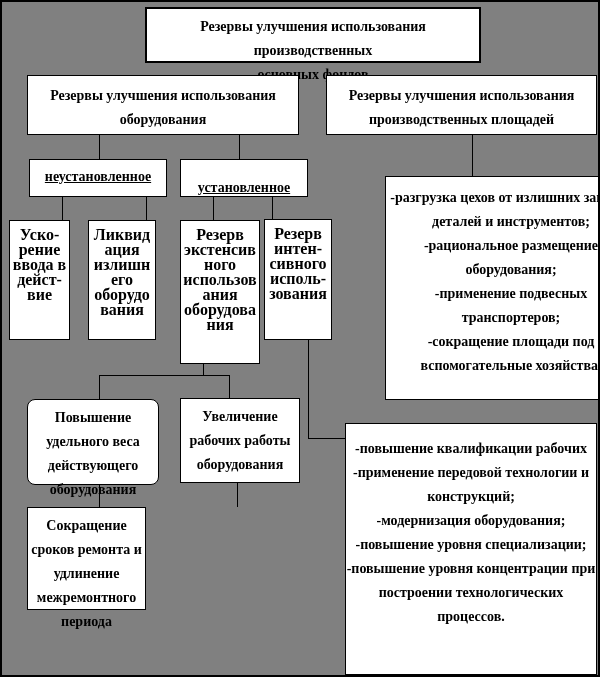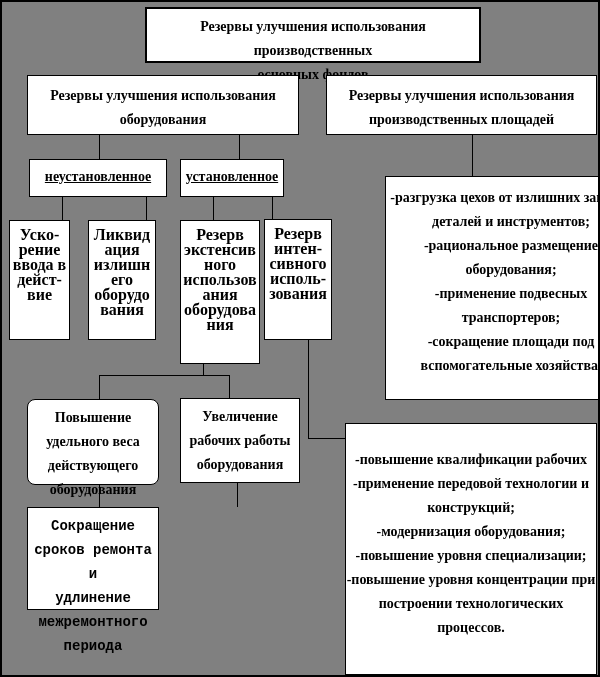--- a/index.html
+++ b/index.html
@@ -40,21 +40,21 @@
 
   <div class="box thick" style="left:143px;top:5px;width:336px;height:56px;">Резервы улучшения использования производственных
 основных фондов</div>
 
   <div class="box" style="left:25px;top:73px;width:272px;height:60px;padding-top:8px;">Резервы улучшения использования
 оборудования</div>
   <div class="box" style="left:324px;top:73px;width:271px;height:60px;padding-top:8px;">Резервы улучшения использования
 производственных  площадей</div>
 
   <div class="box underlined" style="left:27px;top:157px;width:138px;height:38px;padding-top:5px;">неустановленное</div>
-  <div class="box underlined" style="left:178px;top:157px;width:104px;height:38px;padding-top:5px;">установленное</div>
+  <div class="box underlined" style="left:178px;top:157px;width:128px;height:38px;padding-top:16px;">установленное</div>
 
   <div class="box small" style="left:7px;top:218px;width:61px;height:120px;">Уско-
 рение
 ввода в
 дейст-
 вие</div>
   <div class="box small" style="left:86px;top:218px;width:68px;height:120px;">Ликвид
 ация
 излишн
 его
@@ -73,37 +73,37 @@
 исполь-
 зования</div>
 
   <div class="box" style="left:343px;top:174px;width:252px;height:224px;padding-top:9px;margin-left:40px;">-разгрузка цехов от излишних запасов
 деталей и инструментов;
 -рациональное размещение
 оборудования;
 -применение подвесных транспортеров;
 -сокращение площади под
 вспомогательные хозяйства.</div>
-  <div class="box" style="left:343px;top:421px;width:252px;height:252px;padding-top:24px;">-повышение квалификации рабочих
+  <div class="box" style="left:343px;top:421px;width:252px;height:252px;padding-top:13px;">-повышение квалификации рабочих
 -применение передовой технологии и
 конструкций;
 -модернизация оборудования;
 -повышение уровня специализации;
 -повышение уровня концентрации при
 построении технологических процессов.</div>
 
   <div class="box" style="left:25px;top:397px;width:132px;height:86px;border-radius:8px;">Повышение
 удельного веса
 действующего
 оборудования</div>
   <div class="box" style="left:178px;top:396px;width:120px;height:85px;">Увеличение
 рабочих работы
 оборудования</div>
 
-  <div class="box" style="left:25px;top:505px;width:132px;height:103px;font-family:Liberation Mono, monospace;">Сокращение
+  <div class="box" style="left:25px;top:505px;width:119px;height:103px;">Сокращение
 сроков ремонта и
 удлинение
 межремонтного
 периода</div>
 
   <div class="vline" style="left:97px;top:133px;height:24px;"></div>
   <div class="vline" style="left:237px;top:133px;height:24px;"></div>
   <div class="vline" style="left:470px;top:133px;height:41px;"></div>
 
   <div class="vline" style="left:60px;top:195px;height:23px;"></div>

